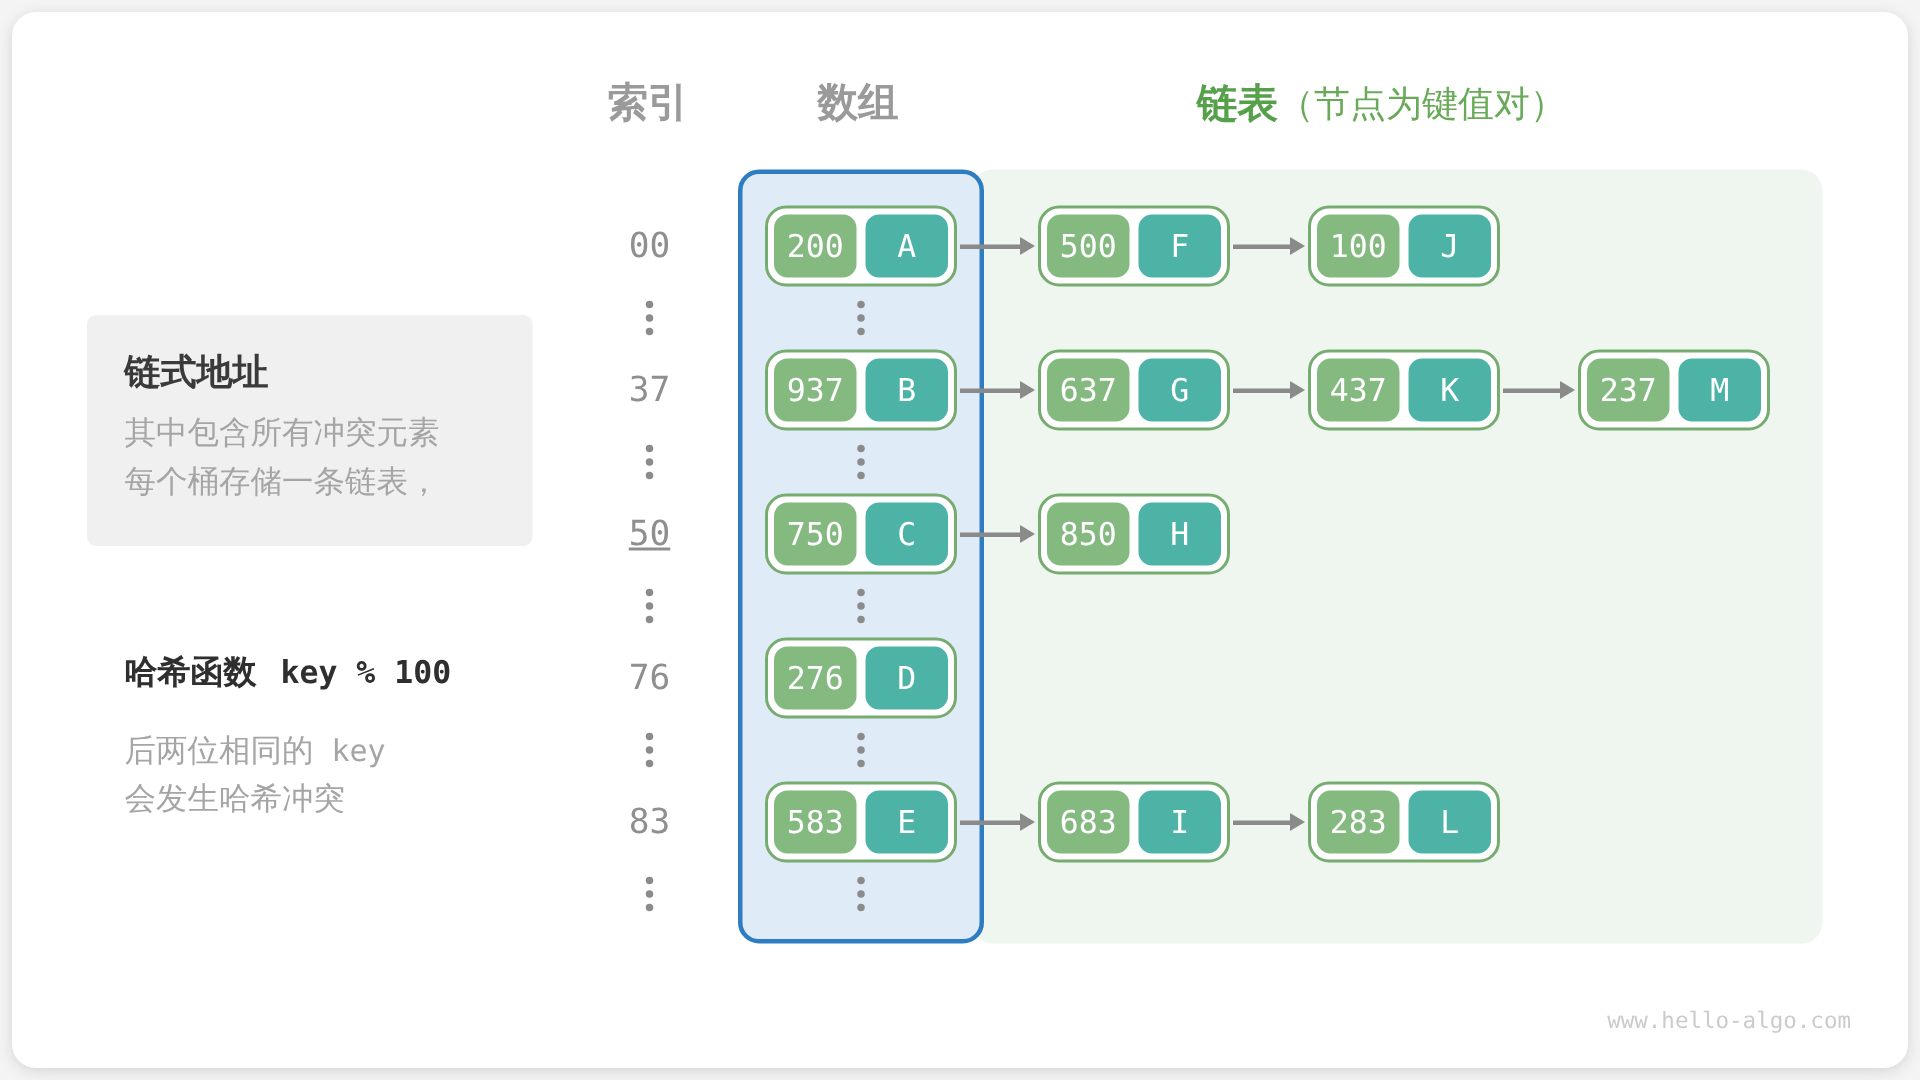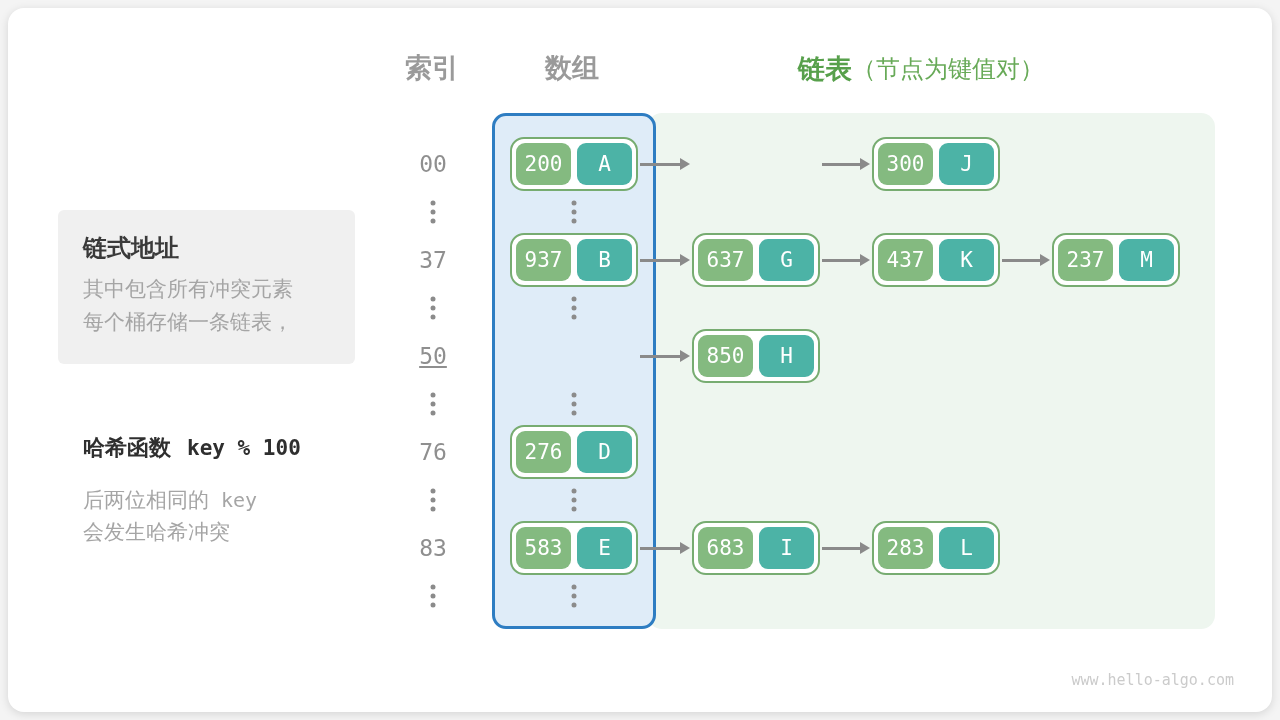--- a/index.html
+++ b/index.html
@@ -138,23 +138,27 @@
       <div>会发生哈希冲突</div>
     </div>
   </div>
 
   <div id="watermark">www.hello-algo.com</div>
 <div class="index-label" style="left: 433px; top: 164px;">00</div>
     <div class="node" style="left: 510px; top: 137px;">
       <span class="cell cell-key">200</span>
       <span class="cell cell-val">A</span>
     </div>
+    <div class="node" style="left: 692px; top: 137px;">
+      <span class="cell cell-key">500</span>
+      <span class="cell cell-val">F</span>
+    </div>
     <div class="arrow" style="left: 640px; top: 162.5px; width: 40px;"></div>
     <div class="node" style="left: 872px; top: 137px;">
-      <span class="cell cell-key">300</span>
+      <span class="cell cell-key">100</span>
       <span class="cell cell-val">J</span>
     </div>
     <div class="arrow" style="left: 822px; top: 162.5px; width: 38px;"></div>
     <div class="dots" style="left: 433px; top: 212px;">
       <span class="dot"></span>
       <span class="dot"></span>
       <span class="dot"></span>
     </div>
     <div class="dots" style="left: 574px; top: 212px;">
       <span class="dot"></span>
@@ -185,20 +189,24 @@
       <span class="dot"></span>
       <span class="dot"></span>
       <span class="dot"></span>
     </div>
     <div class="dots" style="left: 574px; top: 308px;">
       <span class="dot"></span>
       <span class="dot"></span>
       <span class="dot"></span>
     </div>
     <div class="index-label" style="left: 433px; top: 356px; text-decoration: underline;">50</div>
+    <div class="node" style="left: 510px; top: 329px;">
+      <span class="cell cell-key">750</span>
+      <span class="cell cell-val">C</span>
+    </div>
     <div class="node" style="left: 692px; top: 329px;">
       <span class="cell cell-key">850</span>
       <span class="cell cell-val">H</span>
     </div>
     <div class="arrow" style="left: 640px; top: 354.5px; width: 40px;"></div>
     <div class="dots" style="left: 433px; top: 404px;">
       <span class="dot"></span>
       <span class="dot"></span>
       <span class="dot"></span>
     </div>

